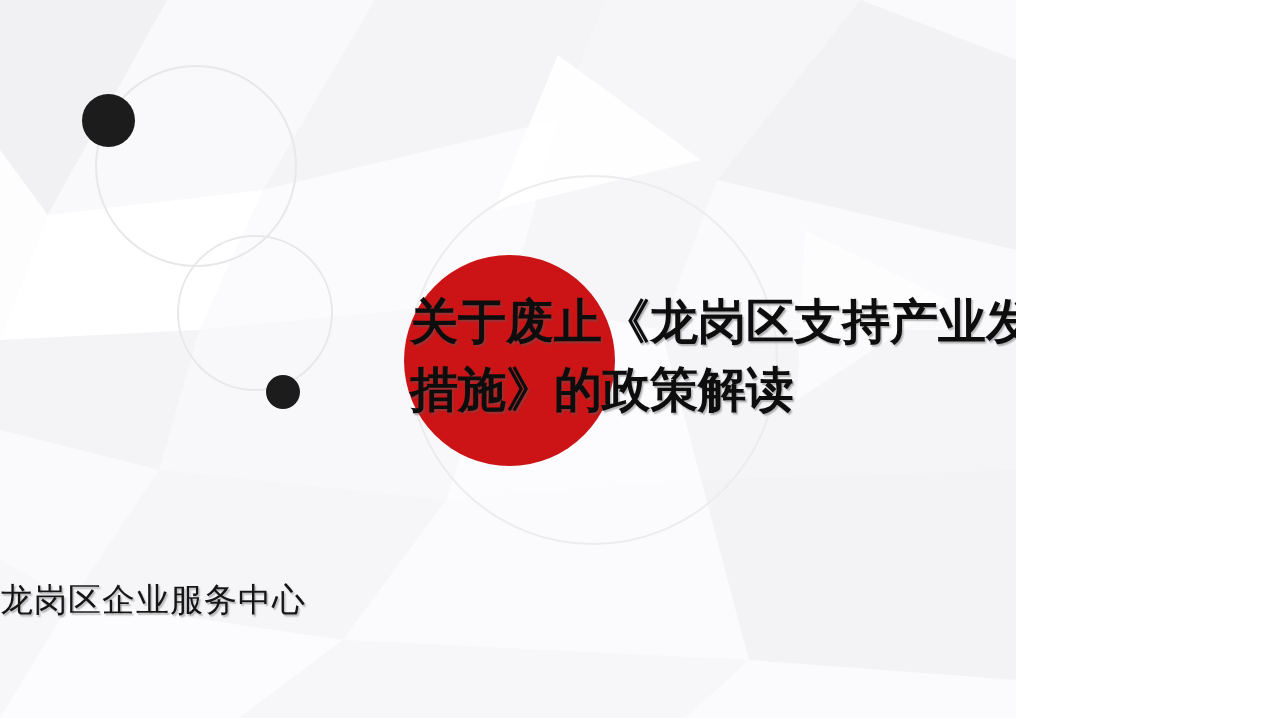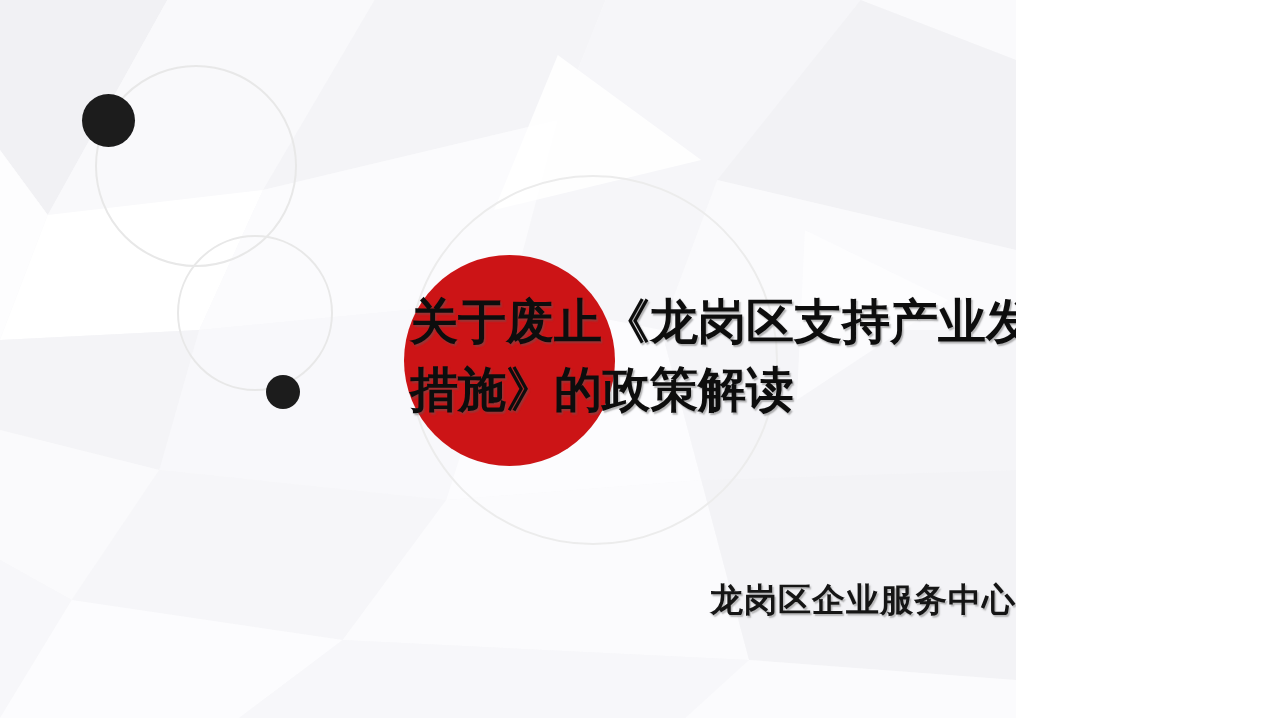--- a/index.html
+++ b/index.html
@@ -90,23 +90,23 @@
     color: #0d0d0d;
     letter-spacing: 0px;
     white-space: pre-wrap;
     text-shadow: 1.5px 1.5px 1.5px rgba(90,90,90,0.45);
   }
   .subtitle {
     position: absolute;
     left: 0;
     right: 0;
     top: 578px;
-    text-align: right;
+    text-align: left;
     font-size: 33px;
-    font-weight: bold;
+    font-weight: normal;
     color: #151515;
     letter-spacing: 1px;
     text-shadow: 1.5px 1.5px 1.5px rgba(120,120,120,0.5);
   }
 </style>
 </head>
 <body>
 
 <div id="slide">
 

